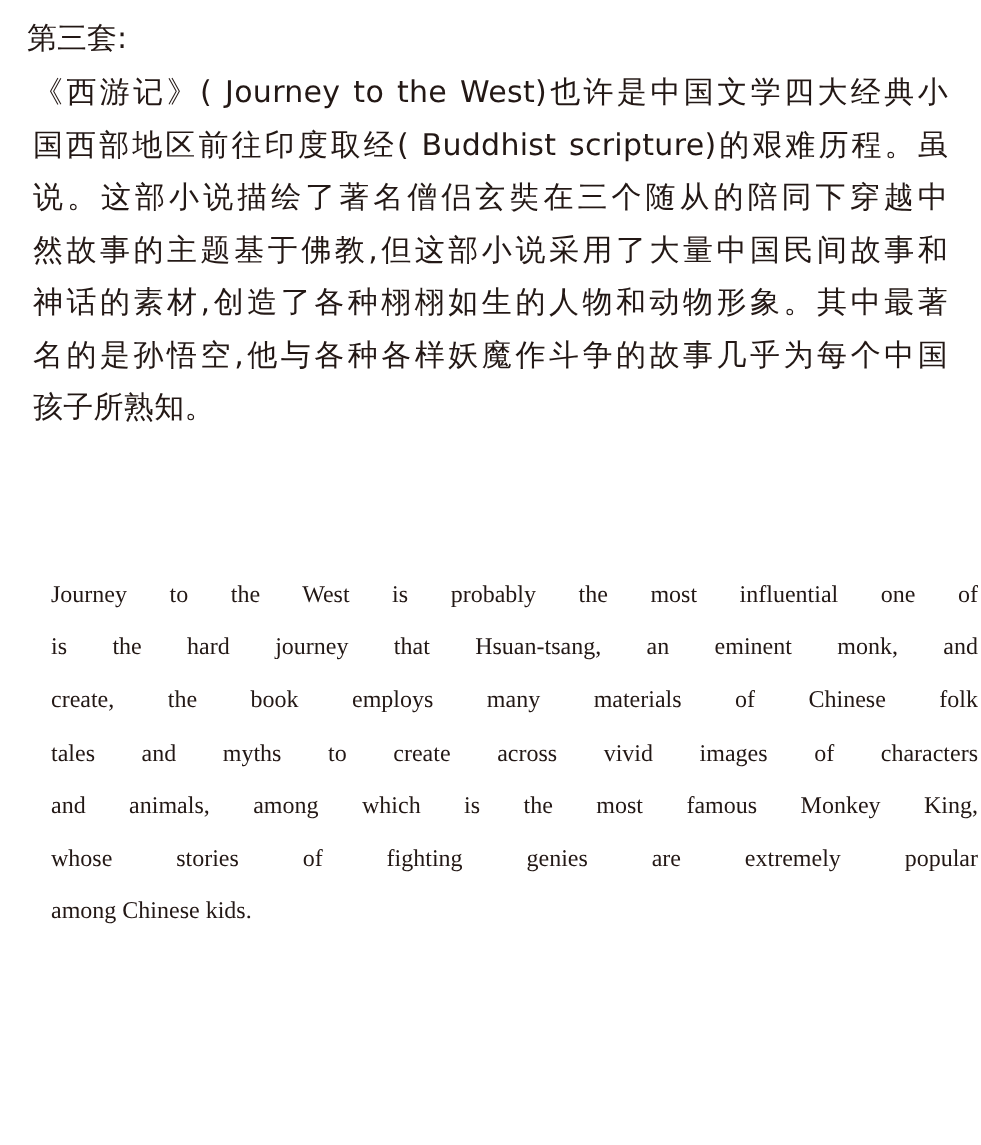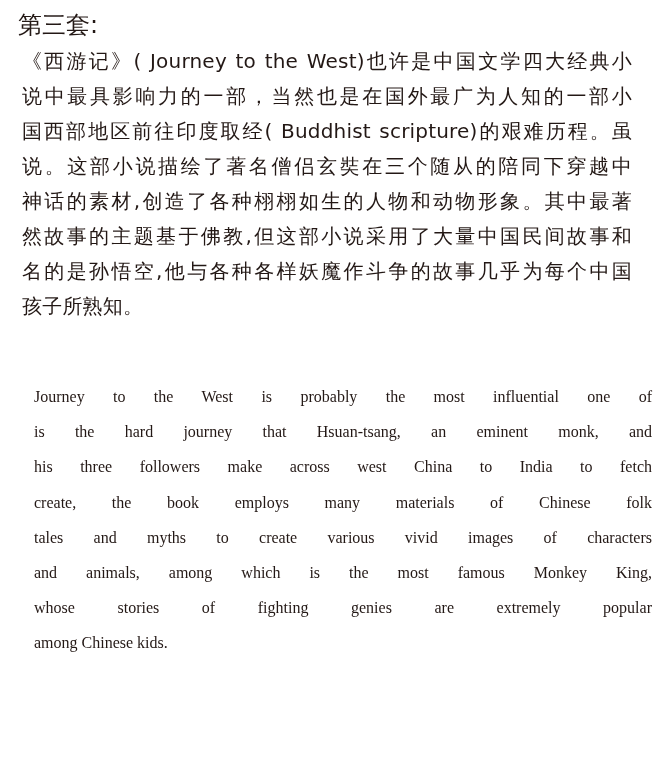--- a/index.html
+++ b/index.html
@@ -15,21 +15,21 @@
       color: #231815;
       font-family: "DejaVu Sans", "Liberation Sans", sans-serif;
     }
     .doc {
       position: absolute;
       left: 18px;
       top: 10px;
       width: 618px;
     }
     .cn-heading {
-      font-size: 24px;
+      font-size: 20px;
       line-height: 30px;
       height: 30px;
       white-space: nowrap;
     }
     .cn-para {
       font-size: 20px;
       line-height: 35px;
       margin: 4px;
     }
     .cn-line {
@@ -65,32 +65,30 @@
     }
   </style>
 </head>
 <body>
 
 <div class="doc">
   <div class="cn-heading">第三套:</div>
 
   <div class="cn-para">
     <span class="cn-line">《西游记》( Journey to the West)也许是中国文学四大经典小</span>
-    <span class="cn-line">说中最具影响力的一部，当然也是在国外最广为人知的一部小</span>
     <span class="cn-line">国西部地区前往印度取经( Buddhist scripture)的艰难历程。虽</span>
     <span class="cn-line">说。这部小说描绘了著名僧侣玄奘在三个随从的陪同下穿越中</span>
+    <span class="cn-line">然故事的主题基于佛教,但这部小说采用了大量中国民间故事和</span>
     <span class="cn-line">神话的素材,创造了各种栩栩如生的人物和动物形象。其中最著</span>
-    <span class="cn-line">然故事的主题基于佛教,但这部小说采用了大量中国民间故事和</span>
     <span class="cn-line">名的是孙悟空,他与各种各样妖魔作斗争的故事几乎为每个中国</span>
     <span class="cn-line last">孩子所熟知。</span>
   </div>
 
   <div class="en-para">
     <span class="en-line">Journey to the West is probably the most influential one of</span>
     <span class="en-line">is the hard journey that Hsuan-tsang, an eminent monk, and</span>
-    <span class="en-line">his three followers make across west China to India to fetch</span>
     <span class="en-line">create, the book employs many materials of Chinese folk</span>
-    <span class="en-line">tales and myths to create various vivid images of characters</span>
+    <span class="en-line">tales and myths to create across vivid images of characters</span>
     <span class="en-line">and animals, among which is the most famous Monkey King,</span>
     <span class="en-line">whose stories of fighting genies are extremely popular</span>
     <span class="en-line last">among Chinese kids.</span>
   </div>
 </div>
 
 </body></html>

